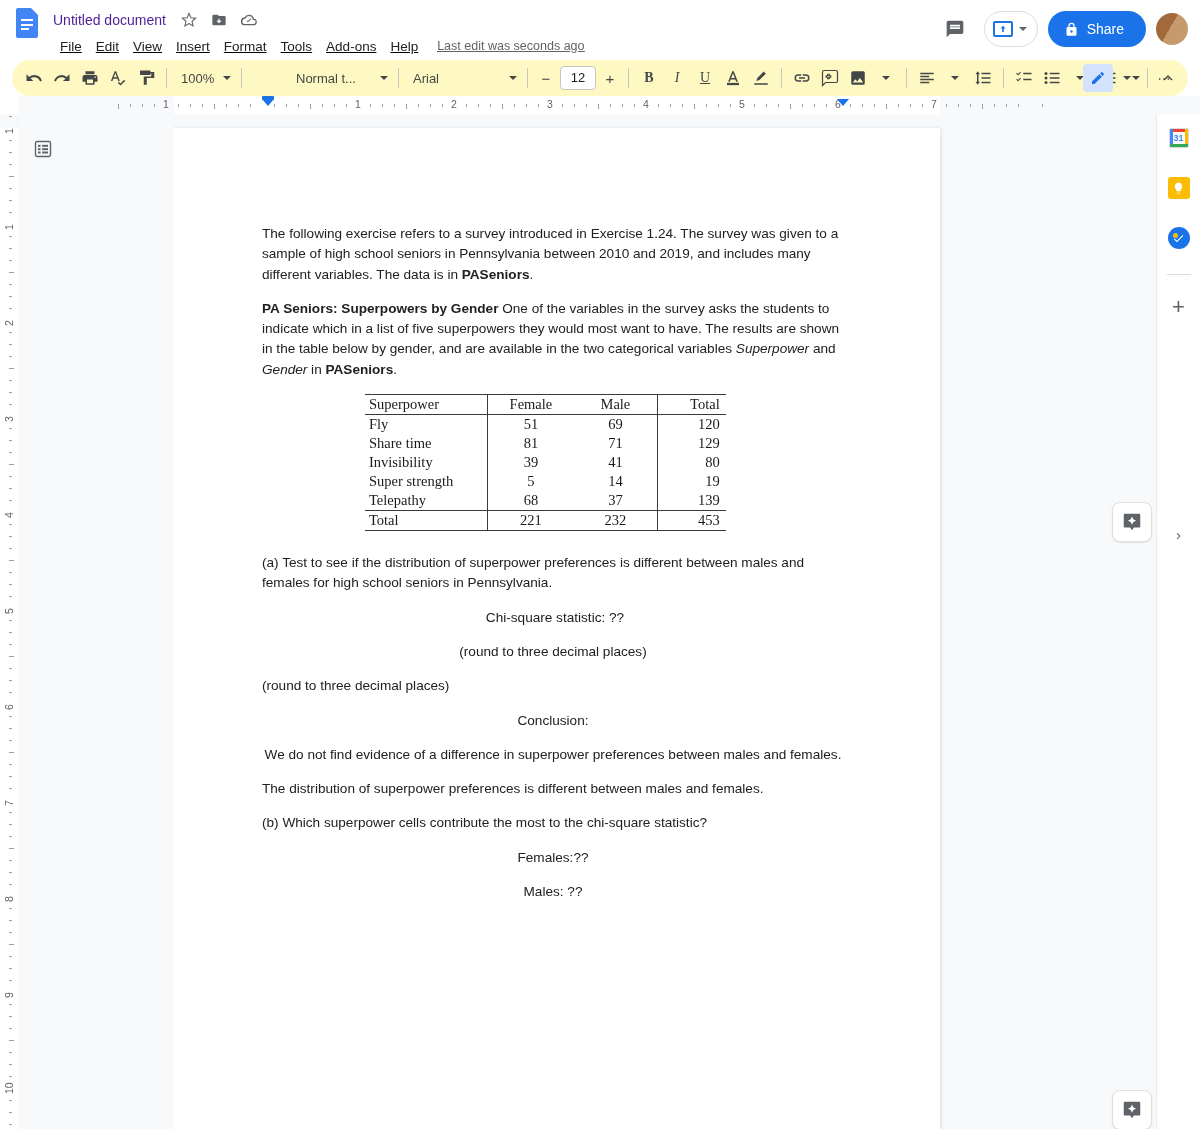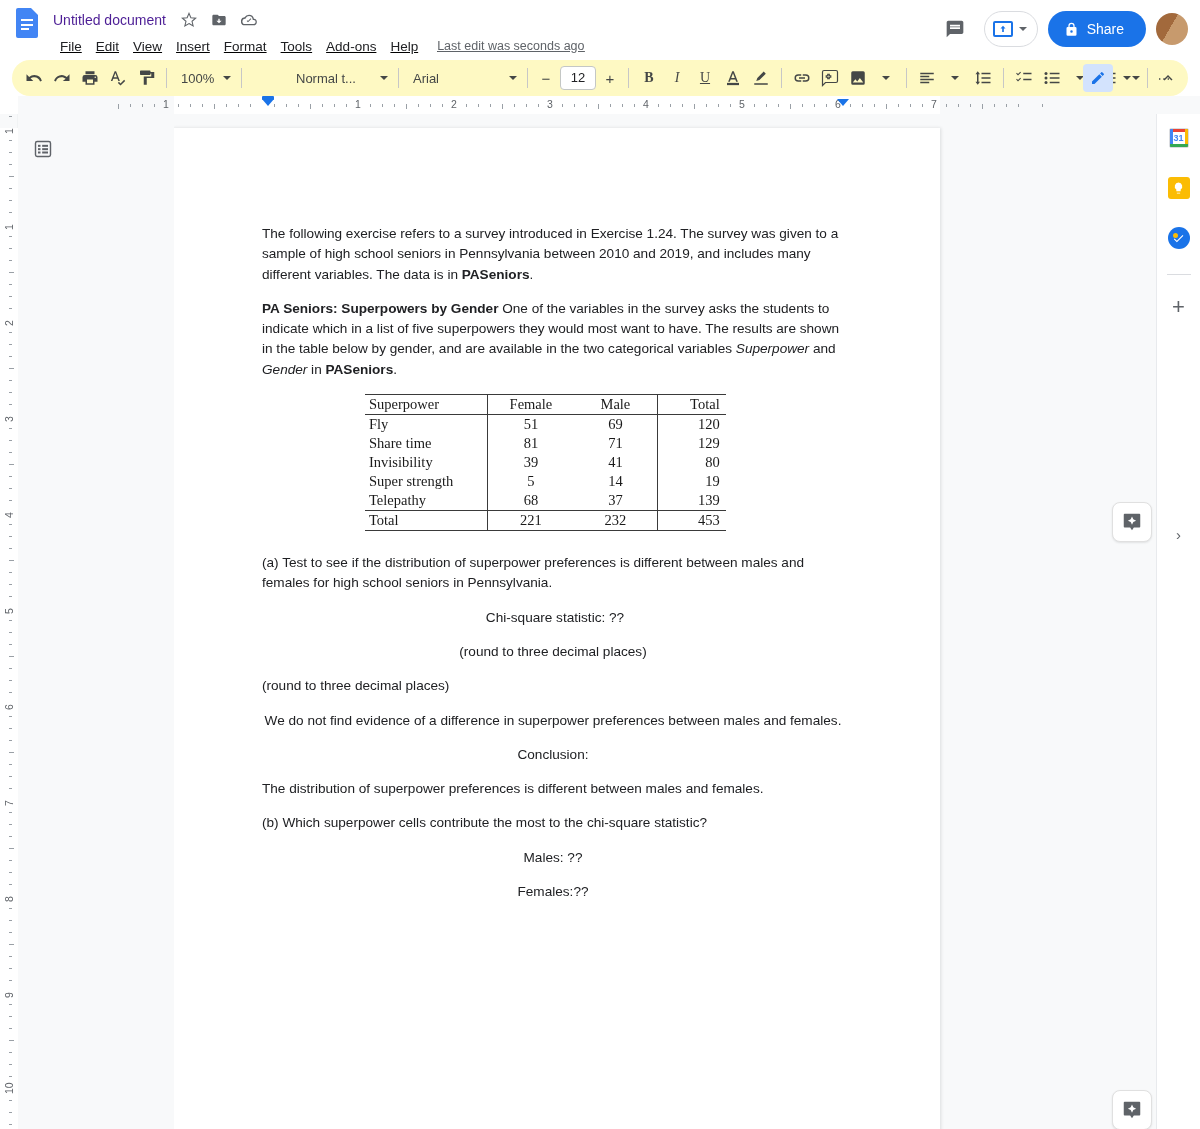--- a/index.html
+++ b/index.html
@@ -695,28 +695,28 @@
           </tbody>
         </table>
       </div>
 
       <p class="gap-lg">(a) Test to see if the distribution of superpower preferences is different between males and females for high school seniors in Pennsylvania.</p>
 
       <p class="tight indent">Chi-square statistic: ??</p>
       <p class="tight">(round to three decimal places)</p>
       <p class="gap-lg">(round to three decimal places)</p>
 
+      <p class="tight">Conclusion:</p>
       <p class="tight small"> We do not find evidence of a difference in superpower preferences between males and females.</p>
-      <p class="tight">Conclusion:</p>
       <p class="small gap-lg">The distribution of superpower preferences is different between males and females.</p>
 
       <p class="gap-lg">(b) Which superpower cells contribute the most to the chi-square statistic?</p>
 
+      <p class="tight">Females:??</p>
       <p class="tight">Males: ??</p>
-      <p class="tight">Females:??</p>
     </div>
 
     <div class="cmt-btn" style="left:938px; top:388px;">
       <svg viewBox="0 0 24 24">
           <path d="M20 3H4a1 1 0 00-1 1v13a1 1 0 001 1h6l2 3 2-3h6a1 1 0 001-1V4a1 1 0 00-1-1zm-8 12l-1.4-3.1L7.5 10.5l3.1-1.4L12 6l1.4 3.1 3.1 1.4-3.1 1.4z" fill="#fff" stroke="none"></path>
           <path d="M20 3H4a1 1 0 00-1 1v13a1 1 0 001 1h6l2 3 2-3h6a1 1 0 001-1V4a1 1 0 00-1-1z"></path>
           <path d="M12 6l1.4 3.1 3.1 1.4-3.1 1.4L12 15l-1.4-3.1-3.1-1.4 3.1-1.4z" fill="#fff"></path>
         </svg>
     </div>
     <div class="cmt-btn" style="left:938px; top:976px;">

